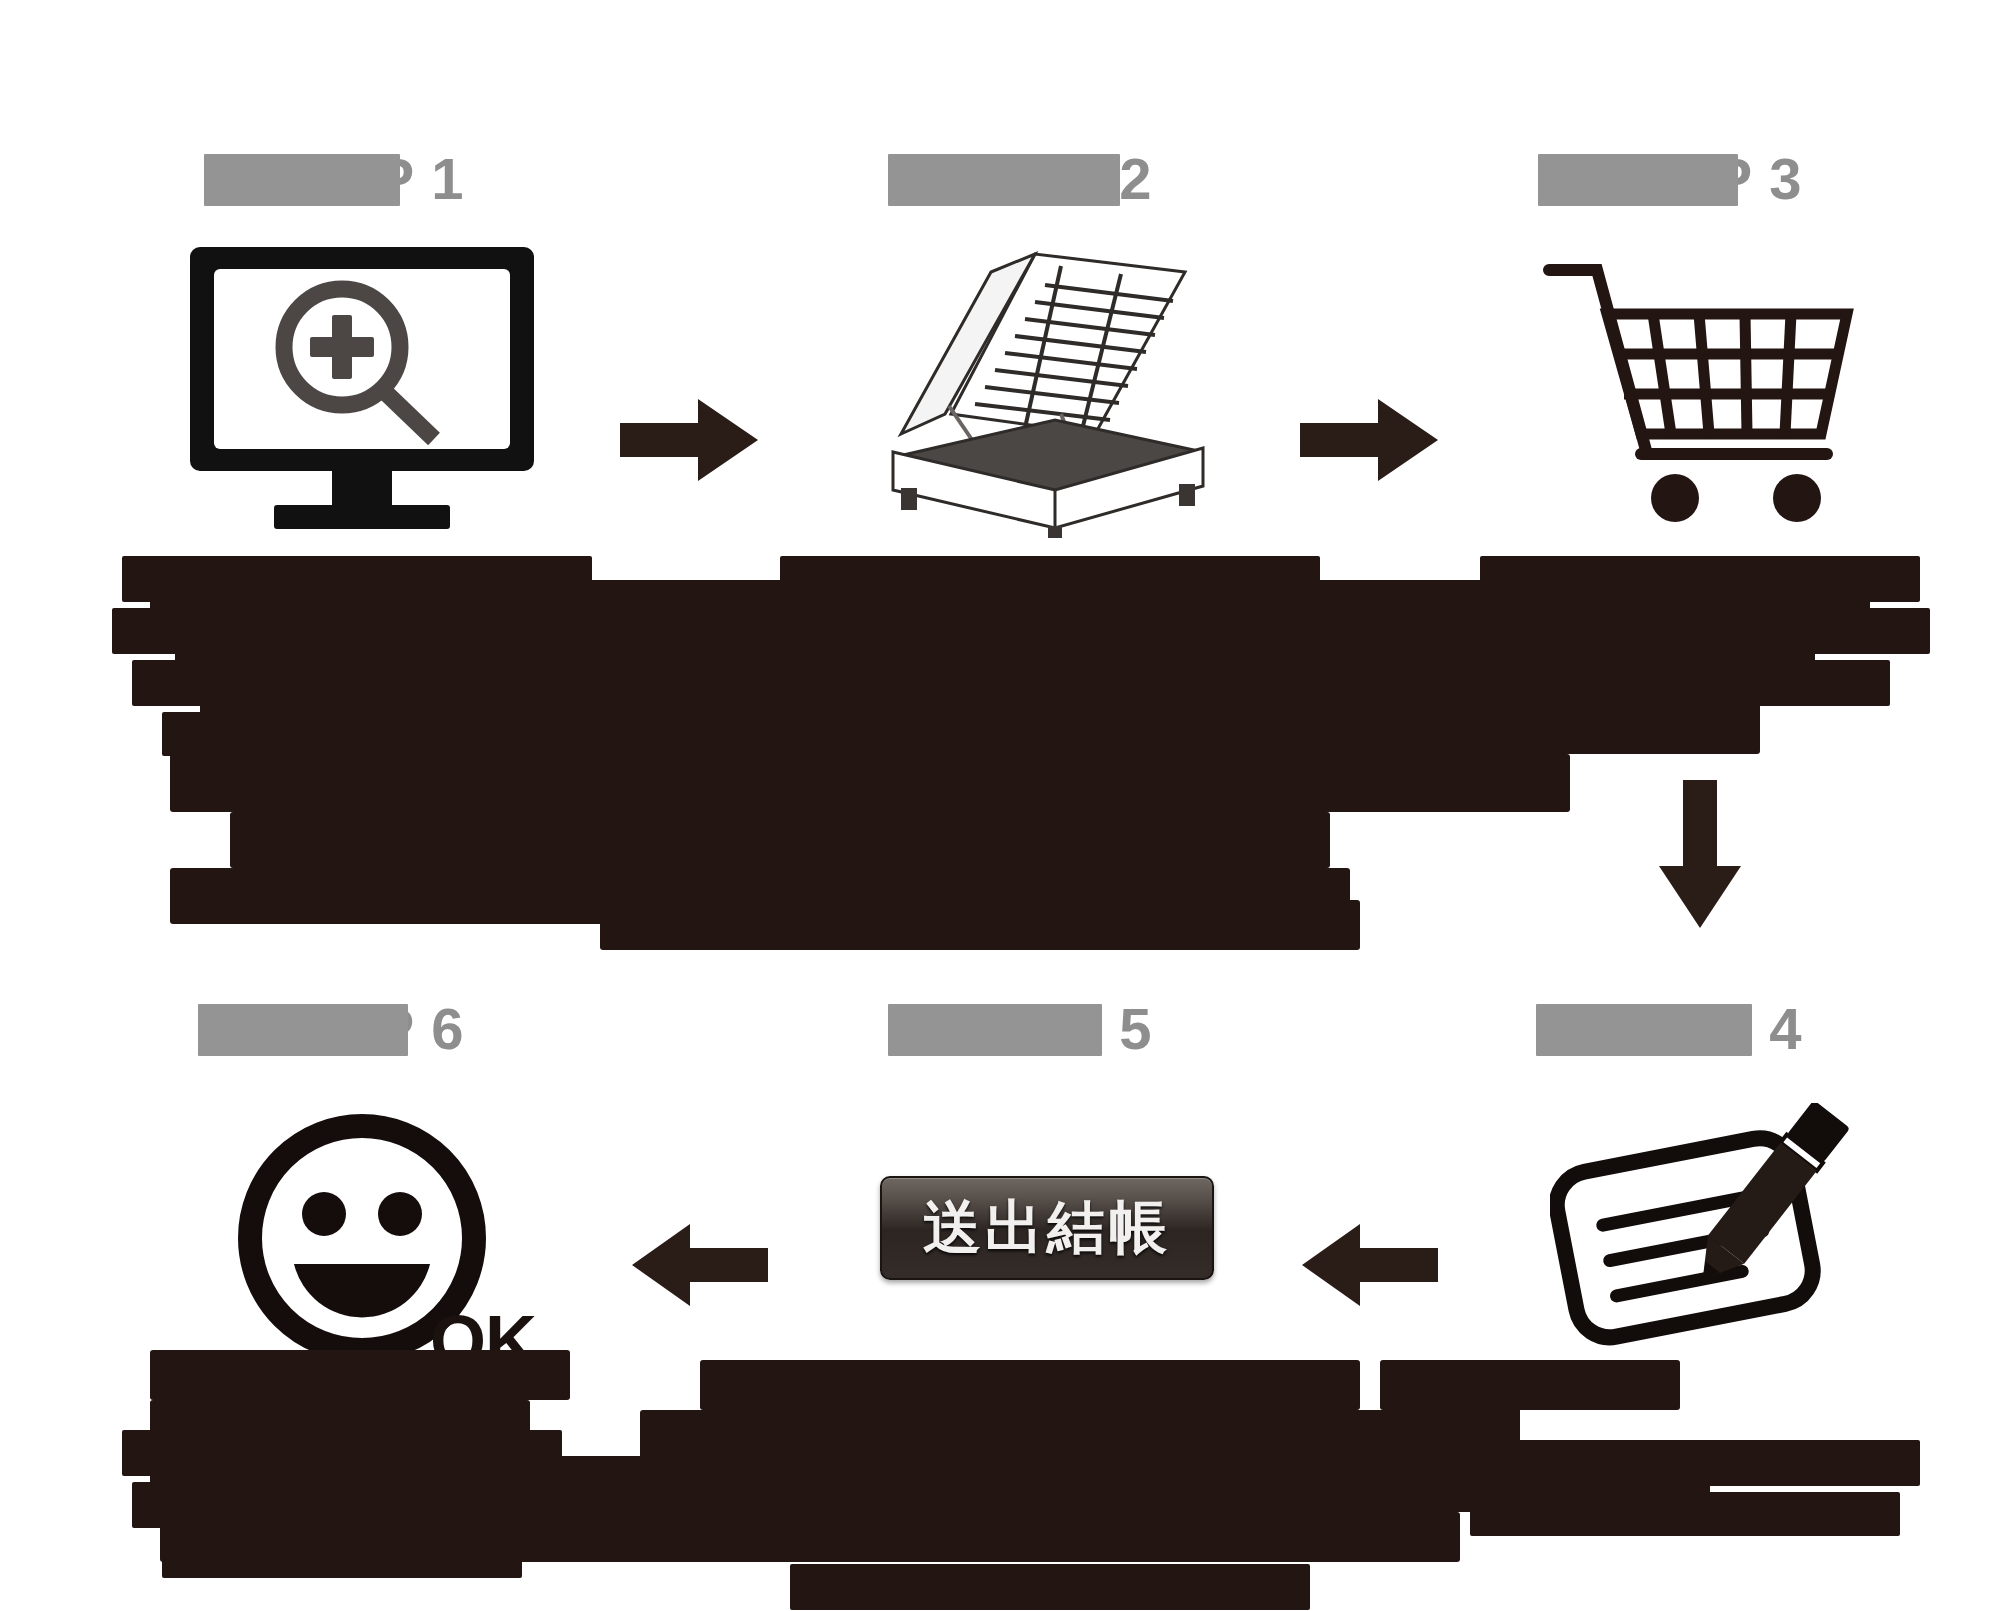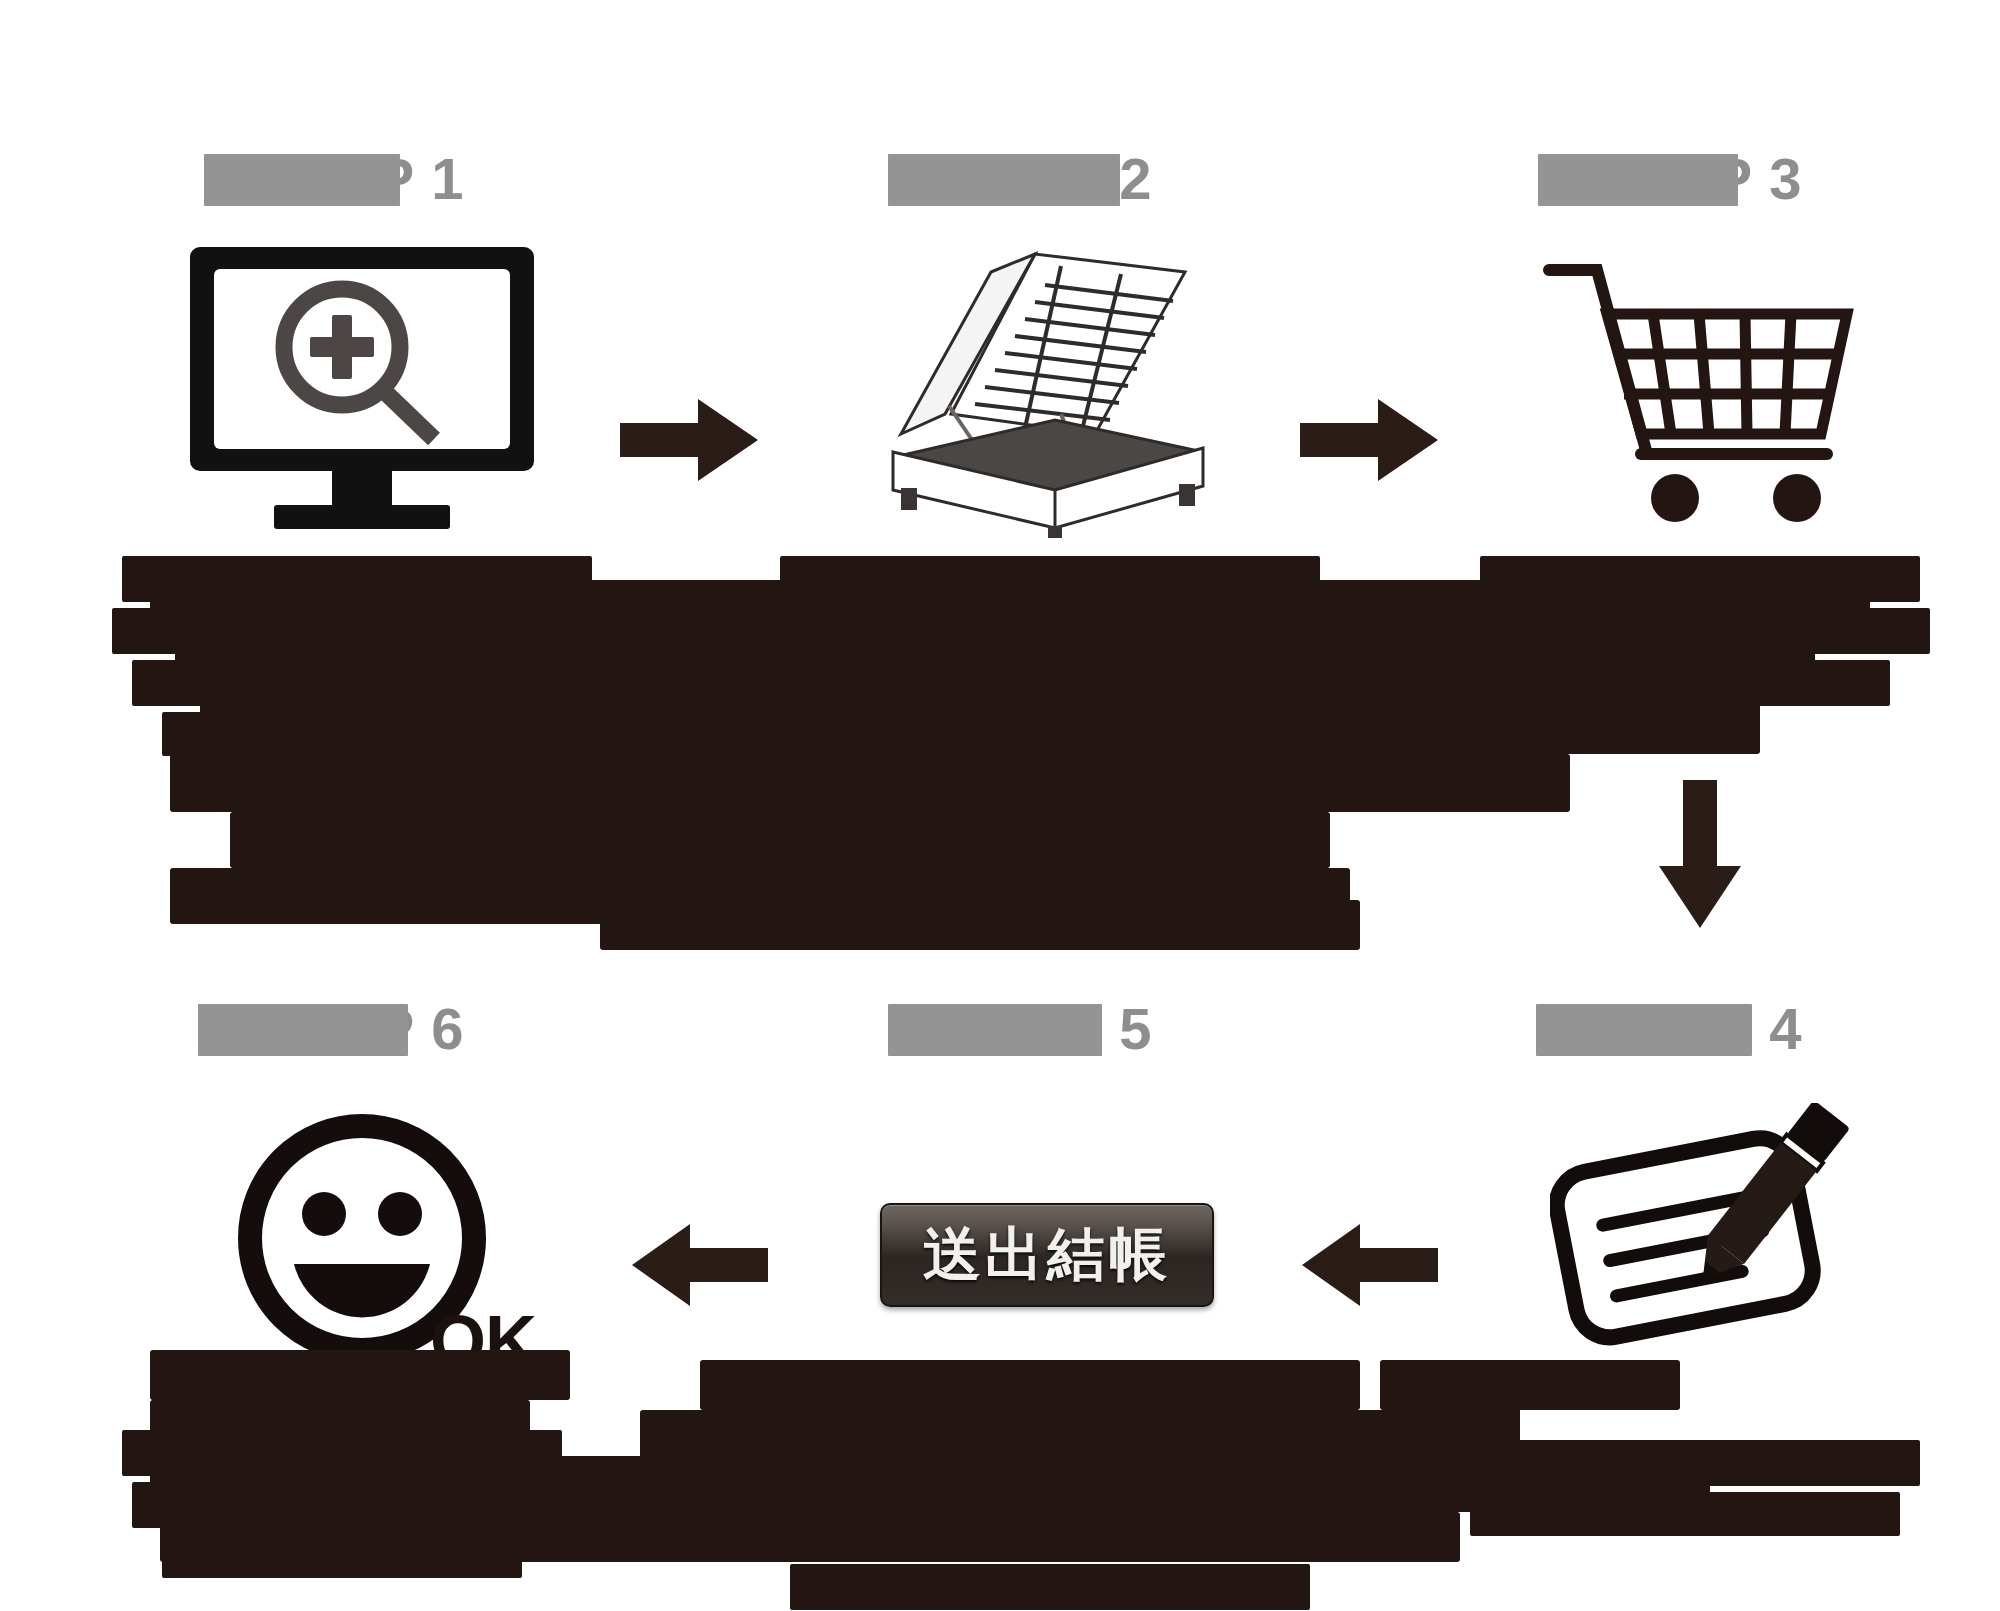--- a/index.html
+++ b/index.html
@@ -59,21 +59,21 @@
   
   .arrow{position:absolute;}
   .arrow svg{display:block;}
 
   
   .mass{position:absolute;background:#231512;}
 
   
   #checkout-btn{
     position:absolute;
-    left:880px;top:1203px;
+    left:880px;top:1176px;
     width:330px;height:100px;
     border-radius:10px;
     background:linear-gradient(#6d6661 0%,#5b534e 18%,#352e2a 46%,#2c2522 52%,#332c28 100%);
     border:2px solid #1b1512;
     box-shadow:0 3px 5px rgba(0,0,0,.35), inset 0 1px 0 rgba(255,255,255,.25);
     display:flex;align-items:center;justify-content:center;
     color:#f2f0ee;
     font-size:58px;
     font-weight:bold;
     letter-spacing:4px;

